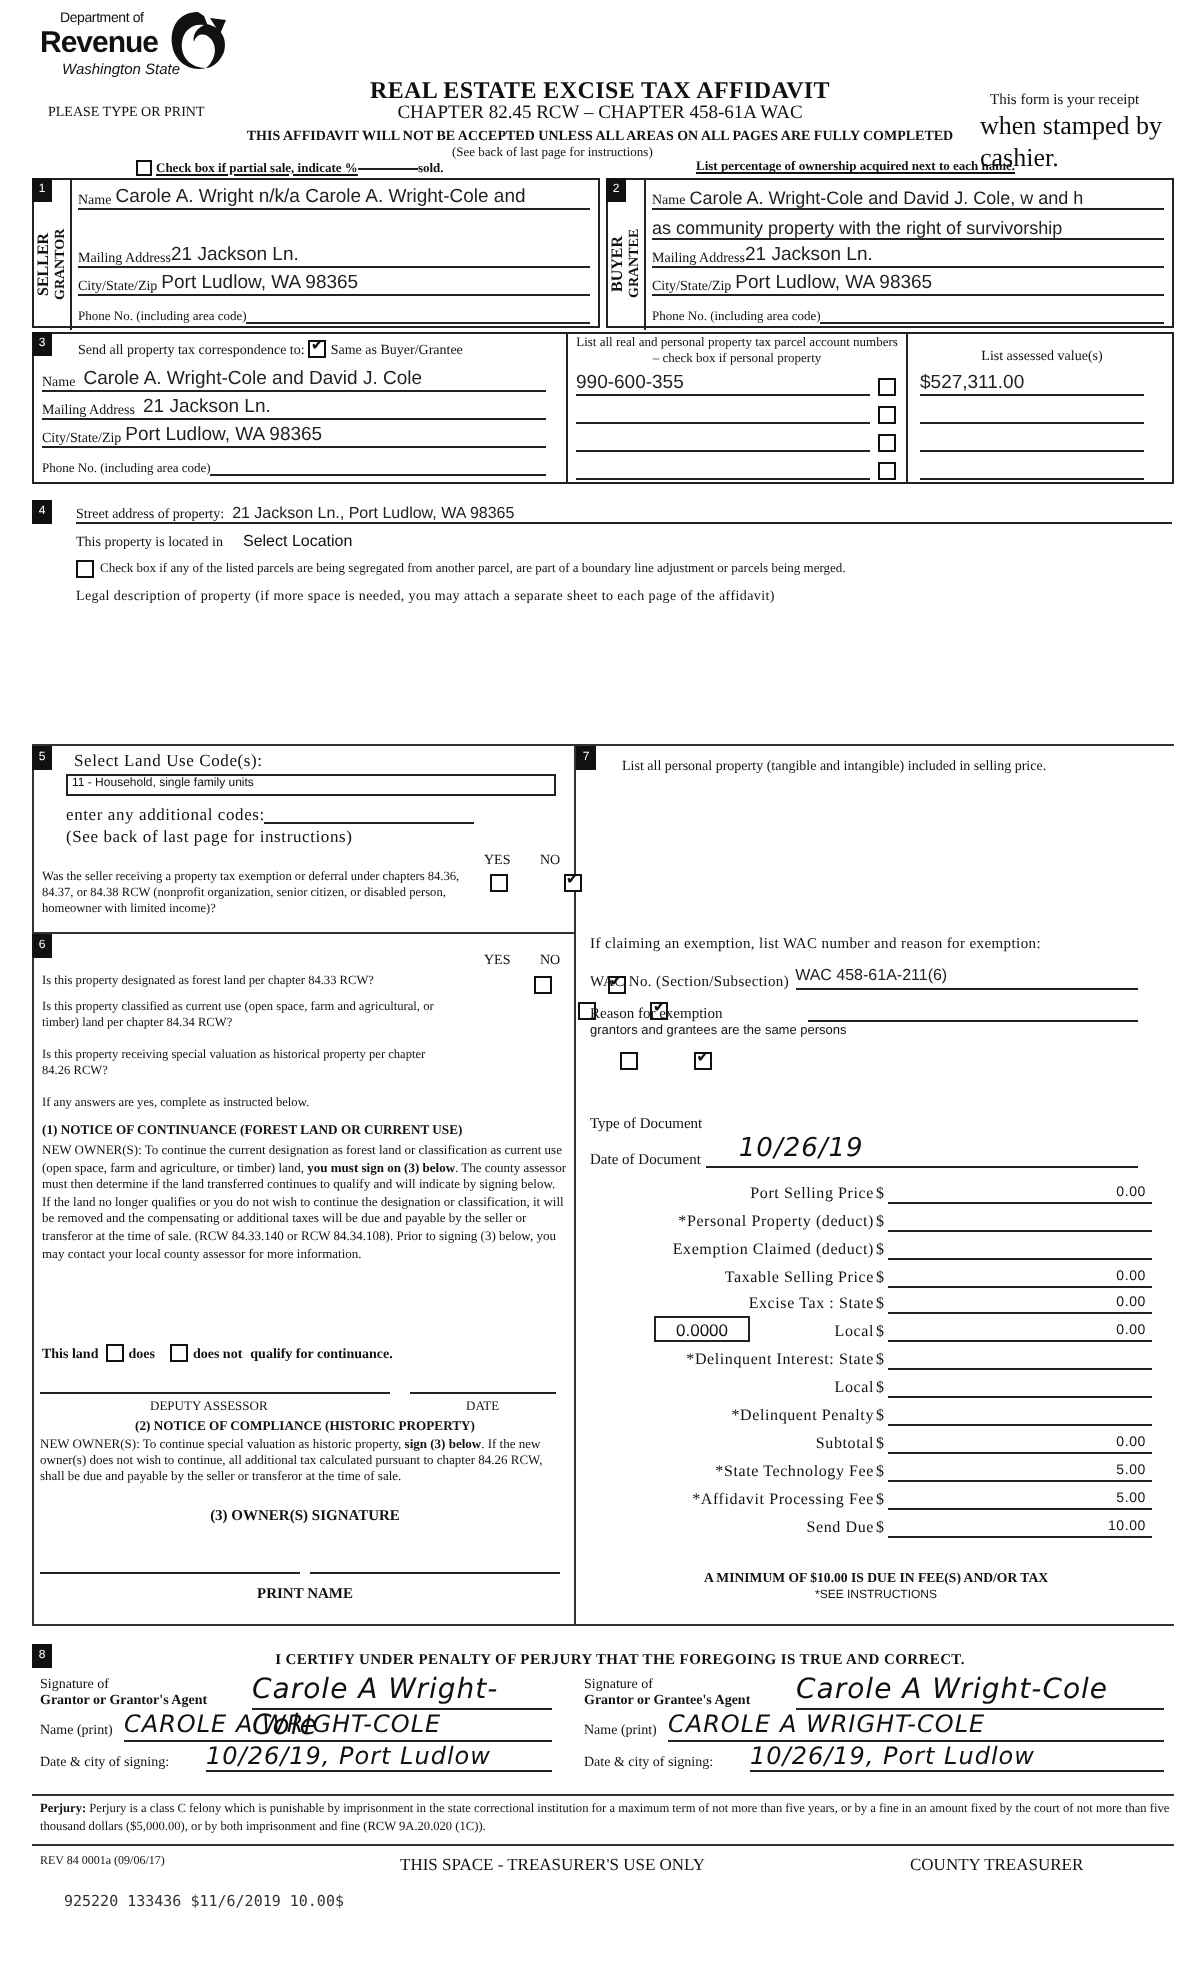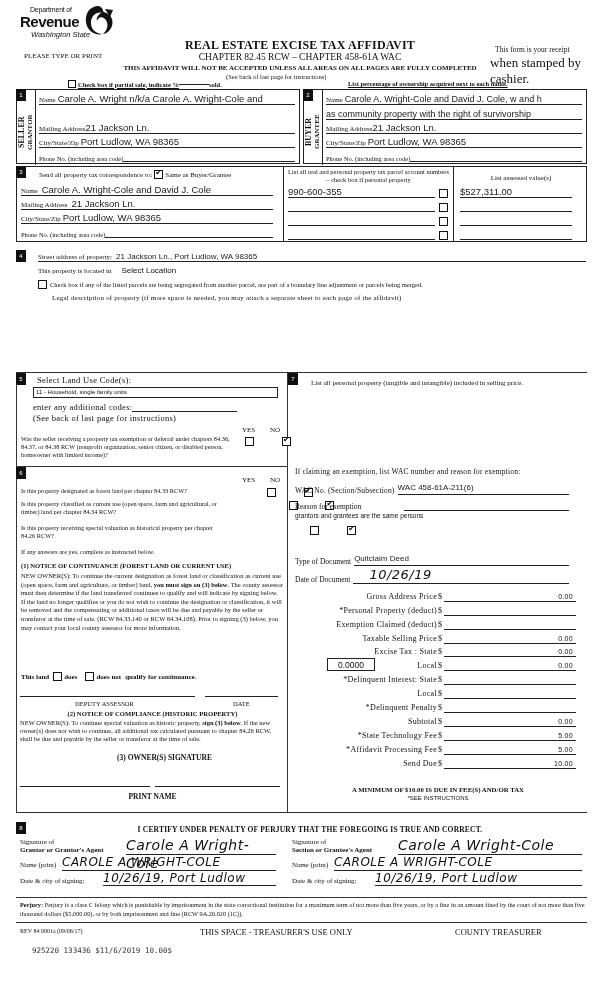--- a/index.html
+++ b/index.html
@@ -164,21 +164,21 @@
     <span class="fill" style="font-size:8px;text-align:center;">21 Jackson Ln., Port Ludlow, WA 98365</span>
   </div>
   <div class="abs" style="left:22px;top:22px;display:flex;align-items:flex-end;">
     <span class="lbl" style="margin-right:10px;">This property is located in</span>
     <span class="sans" style="font-size:8px;">Select Location</span>
   </div>
   <div class="abs" style="left:22px;top:36px;display:flex;align-items:center;">
     <span class="cb" style="margin-right:3px;"></span>
     <span style="font-size:6.5px;">Check box if any of the listed parcels are being segregated from another parcel, are part of a boundary line adjustment or parcels being merged.</span>
   </div>
-  <div class="abs" style="left:36px;top:50px;font-size:7px;letter-spacing:0.2px;">Legal description of property (if more space is needed, you may attach a separate sheet to each page of the affidavit)</div>
+  <div class="abs" style="left:22px;top:50px;font-size:7px;letter-spacing:0.2px;">Legal description of property (if more space is needed, you may attach a separate sheet to each page of the affidavit)</div>
   <div class="abs" style="left:22px;top:62px;width:548px;height:60px;"></div>
 </div>
 
 
 <div class="abs" style="left:16px;top:372px;width:571px;height:1px;background:#333;"></div>
 <div class="abs" style="left:16px;top:372px;width:1px;height:440px;background:#333;"></div>
 <div class="abs" style="left:287px;top:372px;width:1px;height:440px;background:#333;"></div>
 <div class="abs" style="left:16px;top:812px;width:571px;height:1px;background:#333;"></div>
 
 <div class="secnum" style="left:16px;top:373px;">5</div>
@@ -229,21 +229,21 @@
 </div>
 <div class="abs" style="left:20px;top:696px;width:175px;height:1px;background:#222;"></div>
 <div class="abs" style="left:205px;top:696px;width:73px;height:1px;background:#222;"></div>
 <div class="abs" style="left:75px;top:700px;font-size:6.5px;">DEPUTY ASSESSOR</div>
 <div class="abs" style="left:233px;top:700px;font-size:6.5px;">DATE</div>
 <div class="abs" style="left:20px;top:710px;width:265px;text-align:center;font-size:6.6px;font-weight:bold;">(2) NOTICE OF COMPLIANCE (HISTORIC PROPERTY)</div>
 <div class="abs" style="left:20px;top:719px;width:265px;font-size:6.5px;line-height:8px;">
   <span>NEW OWNER(S): To continue special valuation as historic property,</span>
   <b>sign (3) below</b><span>. If the new owner(s) does not wish to continue, all additional tax calculated pursuant to chapter 84.26 RCW, shall be due and payable by the seller or transferor at the time of sale.</span>
 </div>
-<div class="abs" style="left:32px;top:753px;width:265px;text-align:center;font-size:7.5px;font-weight:bold;">(3) OWNER(S) SIGNATURE</div>
+<div class="abs" style="left:20px;top:753px;width:265px;text-align:center;font-size:7.5px;font-weight:bold;">(3) OWNER(S) SIGNATURE</div>
 <div class="abs" style="left:20px;top:786px;width:130px;height:1px;background:#222;"></div>
 <div class="abs" style="left:155px;top:786px;width:125px;height:1px;background:#222;"></div>
 <div class="abs" style="left:20px;top:792px;width:265px;text-align:center;font-size:7.5px;font-weight:bold;">PRINT NAME</div>
 
 
 <div class="secnum" style="left:288px;top:373px;">7</div>
 <div class="abs" style="left:307px;top:378px;width:275px;font-size:7px;line-height:11px;text-indent:4px;">List all personal property (tangible and intangible) included in selling price.</div>
 <div class="abs" style="left:300px;top:402px;width:280px;height:55px;"></div>
 
 <div class="abs" style="left:295px;top:467px;font-size:7.5px;letter-spacing:0.2px;">If claiming an exemption, list WAC number and reason for exemption:</div>
@@ -252,29 +252,28 @@
   <span class="fill" style="flex:1;border-bottom:1px solid #222;font-size:8px;height:12px;">WAC 458-61A-211(6)</span>
 </div>
 <div class="row" style="left:295px;top:499px;width:274px;height:12px;gap:40px;">
   <span style="font-size:7.5px;margin-right:3px;">Reason for exemption</span>
   <span style="flex:1;border-bottom:1px solid #222;height:10px;"></span>
 </div>
 <div class="abs sans" style="left:295px;top:512px;font-size:6.5px;">grantors and grantees are the same persons</div>
 
 <div class="row" style="left:295px;top:554px;width:274px;height:12px;">
   <span style="font-size:7.5px;margin-right:3px;">Type of Document</span>
-  <span class="fill" style="flex:1;border-bottom:1px solid #222;font-size:8px;height:12px;">Quitclaim Deed</span>
 </div>
 <div class="row" style="left:295px;top:568px;width:274px;height:16px;">
   <span style="font-size:7.5px;margin-right:3px;">Date of Document</span>
   <span class="hand" style="flex:1;border-bottom:1px solid #222;font-size:13px;height:16px;line-height:14px;padding-left:16px;">10/26/19</span>
 </div>
 
 <div class="amt-row" style="top:590px;">
-  <span class="lab">Gross Address Price</span>
+  <span class="lab">Port Selling Price</span>
     <span class="dol">$</span>
   <span class="val">0.00</span>
 </div>
 <div class="amt-row" style="top:604px;">
   <span class="lab">*Personal Property (deduct)</span>
     <span class="dol">$</span>
   <span class="val"></span>
 </div>
 <div class="amt-row" style="top:618px;">
   <span class="lab">Exemption Claimed (deduct)</span>
@@ -344,21 +343,21 @@
   <div class="abs" style="left:0;top:10px;font-size:7px;font-weight:bold;">Grantor or Grantor's Agent</div>
   <div class="abs hand" style="left:106px;top:0px;width:150px;height:19px;border-bottom:1px solid #222;font-size:14px;line-height:18px;">Carole A Wright-Cole</div>
   <div class="abs" style="left:0;top:25px;font-size:7px;">Name (print)</div>
   <div class="abs hand" style="left:42px;top:18px;width:214px;height:17px;border-bottom:1px solid #222;font-size:12px;line-height:16px;">CAROLE A WRIGHT-COLE</div>
   <div class="abs" style="left:0;top:41px;font-size:7px;">Date &amp; city of signing:</div>
   <div class="abs hand" style="left:83px;top:35px;width:173px;height:15px;border-bottom:1px solid #222;font-size:12px;line-height:14px;">10/26/19, Port Ludlow</div>
 </div>
 
 <div class="abs" style="left:292px;top:836px;width:296px;height:56px;">
   <div class="abs" style="left:0;top:2px;font-size:7px;">Signature of</div>
-  <div class="abs" style="left:0;top:10px;font-size:7px;font-weight:bold;">Section or Grantee's Agent</div>
+  <div class="abs" style="left:0;top:10px;font-size:7px;font-weight:bold;">Grantor or Grantee's Agent</div>
   <div class="abs hand" style="left:106px;top:0px;width:184px;height:19px;border-bottom:1px solid #222;font-size:14px;line-height:18px;">Carole A Wright-Cole</div>
   <div class="abs" style="left:0;top:25px;font-size:7px;">Name (print)</div>
   <div class="abs hand" style="left:42px;top:18px;width:248px;height:17px;border-bottom:1px solid #222;font-size:12px;line-height:16px;">CAROLE A WRIGHT-COLE</div>
   <div class="abs" style="left:0;top:41px;font-size:7px;">Date &amp; city of signing:</div>
   <div class="abs hand" style="left:83px;top:35px;width:207px;height:15px;border-bottom:1px solid #222;font-size:12px;line-height:14px;">10/26/19, Port Ludlow</div>
 </div>
 
 <div class="abs" style="left:16px;top:897px;width:571px;height:1px;background:#333;"></div>
 
 

